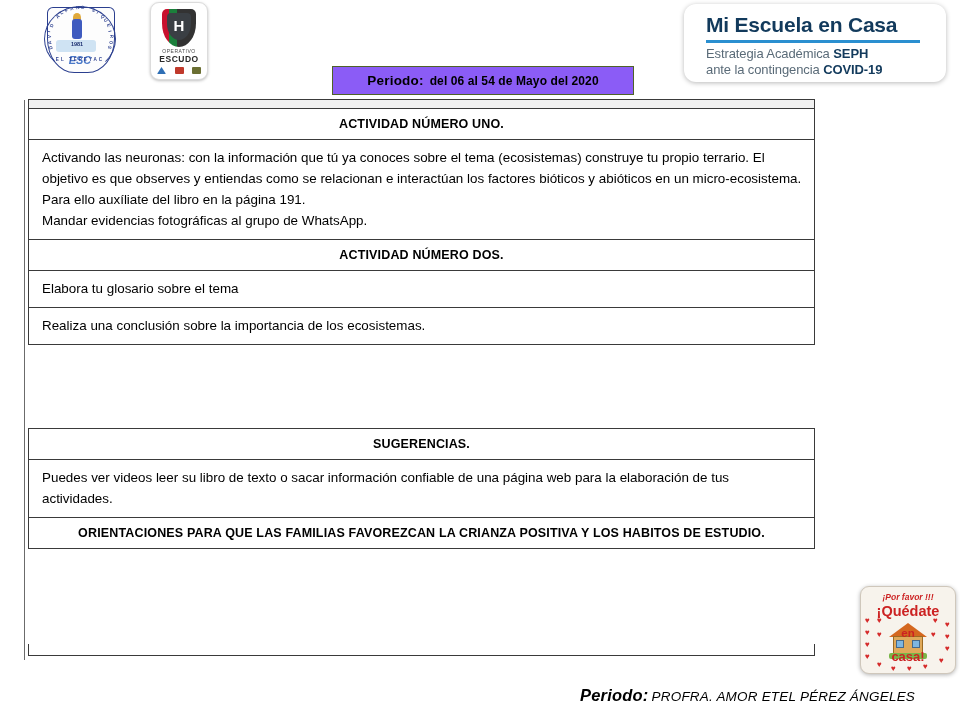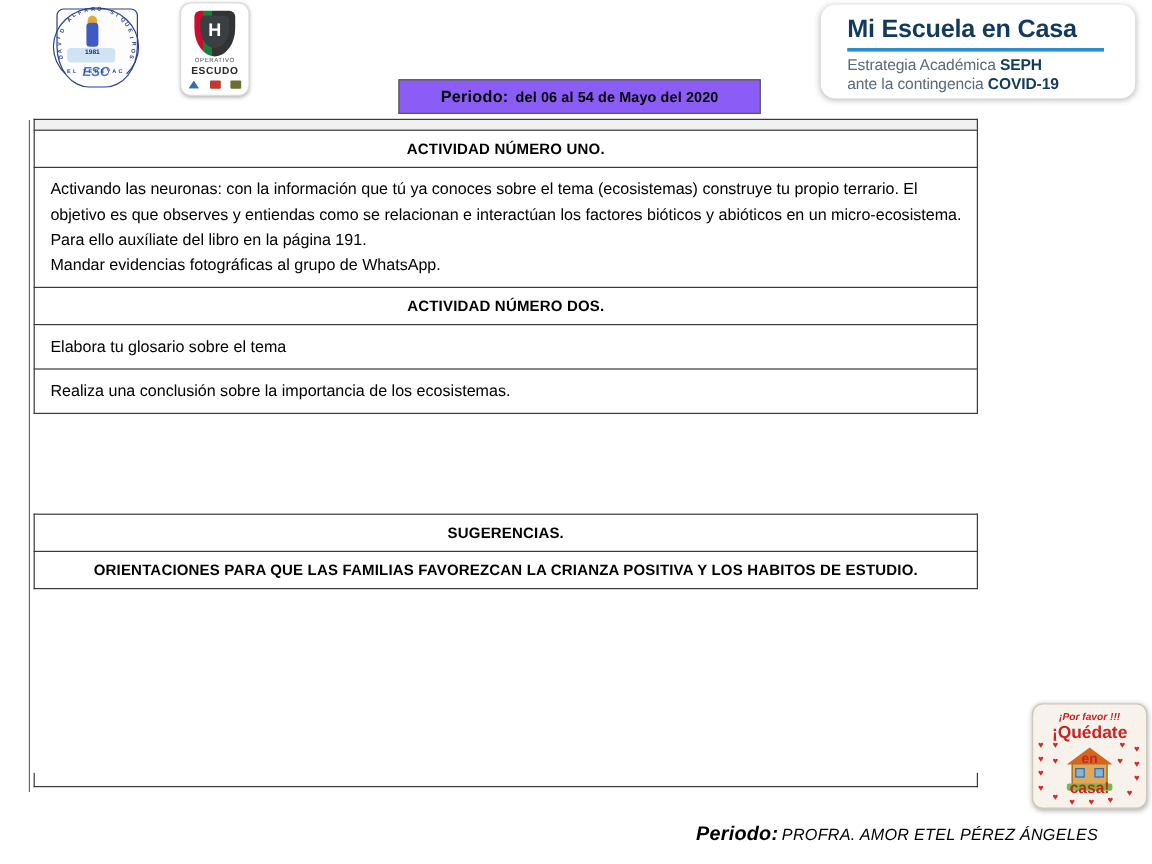--- a/index.html
+++ b/index.html
@@ -526,20 +526,23 @@
       </tr>
     </tbody>
 </table>
 
 <table class="doc-table" id="table-b">
   <tbody>
       <tr>
         <td class="cell-head">SUGERENCIAS.</td>
       </tr>
       <tr>
+        <td class="cell-body">Puedes ver videos leer su libro de texto o sacar información confiable de una página web para la elaboración de tus actividades.</td>
+      </tr>
+      <tr>
         <td class="cell-head">ORIENTACIONES PARA QUE LAS FAMILIAS FAVOREZCAN LA CRIANZA POSITIVA Y LOS HABITOS DE ESTUDIO.</td>
       </tr>
     </tbody>
 </table>
 
 <div id="bottom-strip"></div>
 
 <div id="quedate-badge">
   <div class="qb-hearts">
       <span class="hrt" style="left: 4px; top: 30px;">♥</span>

